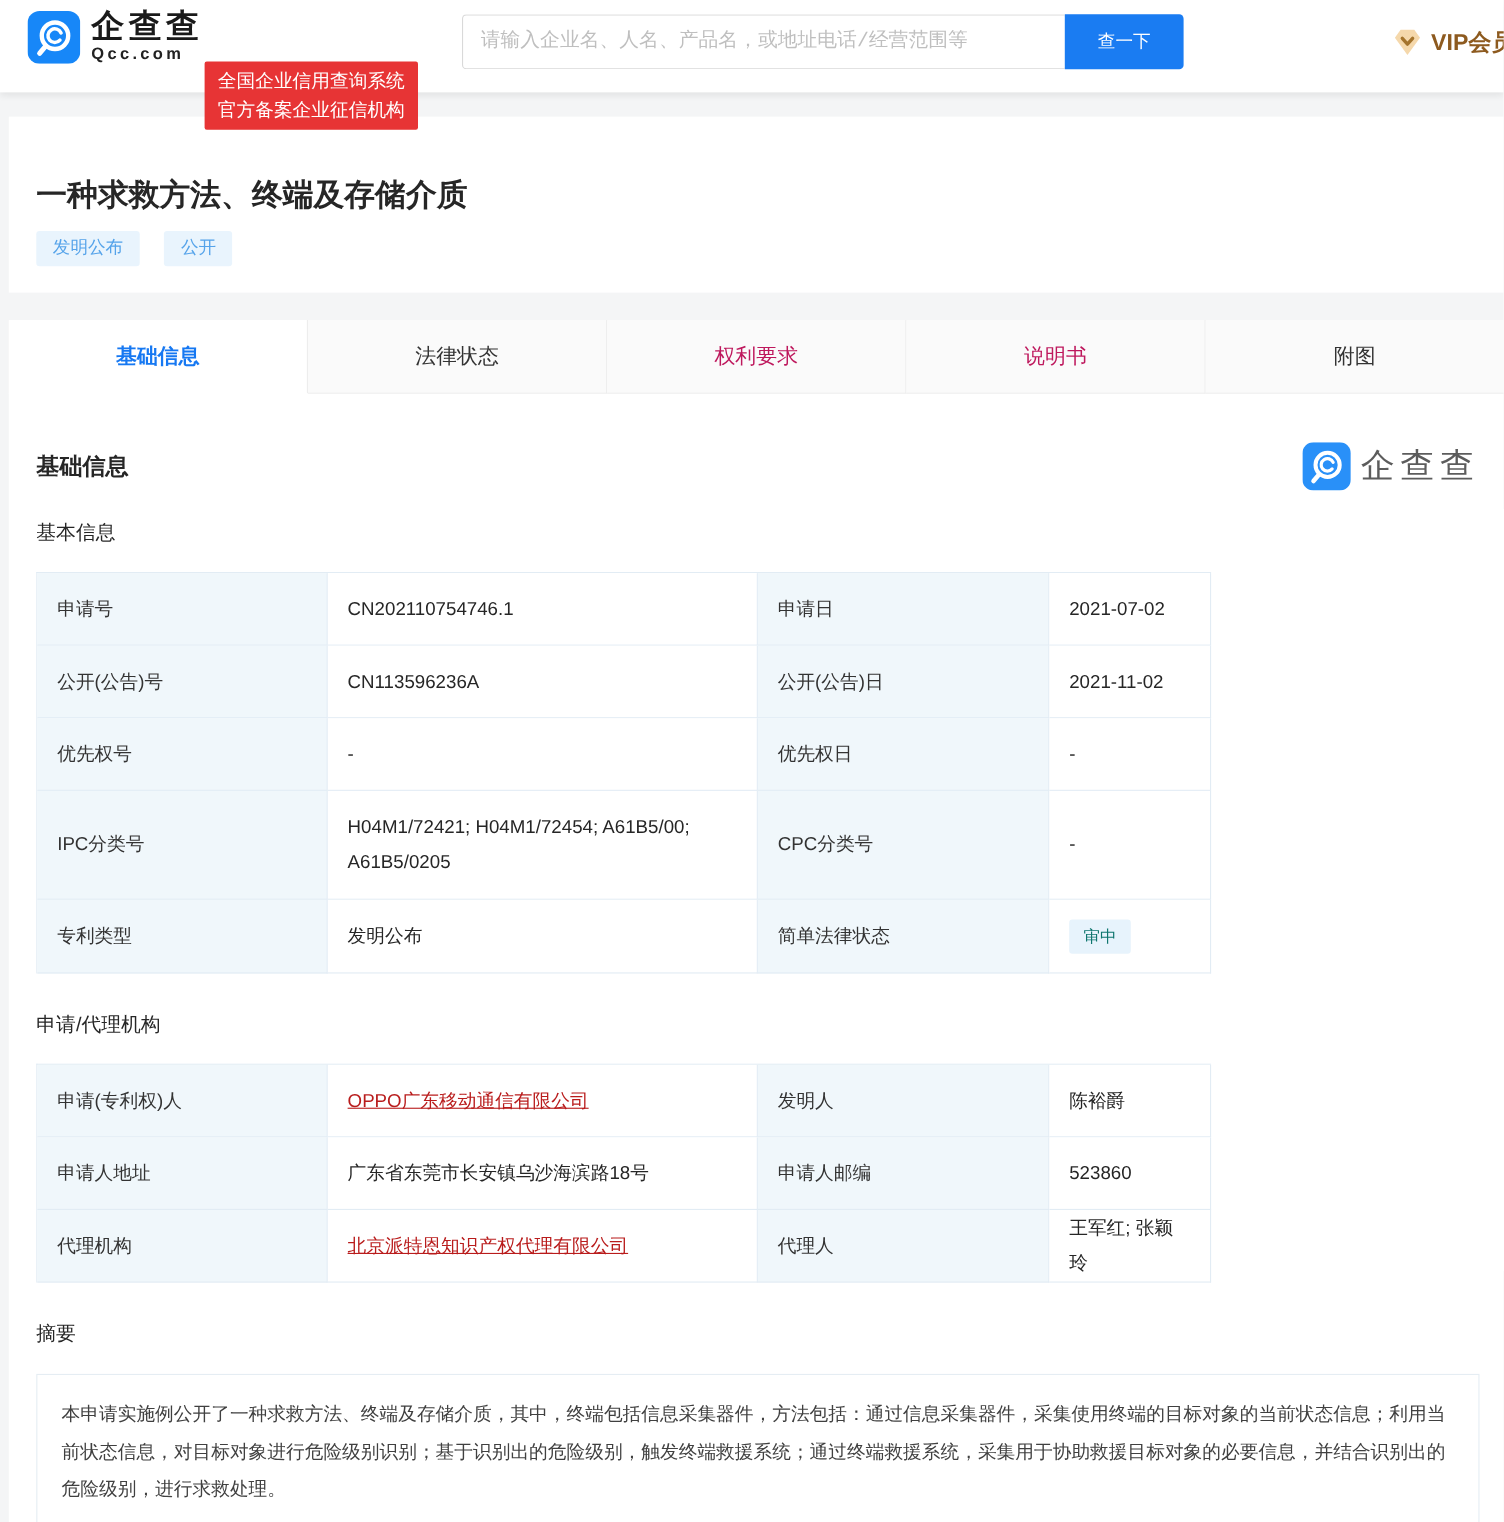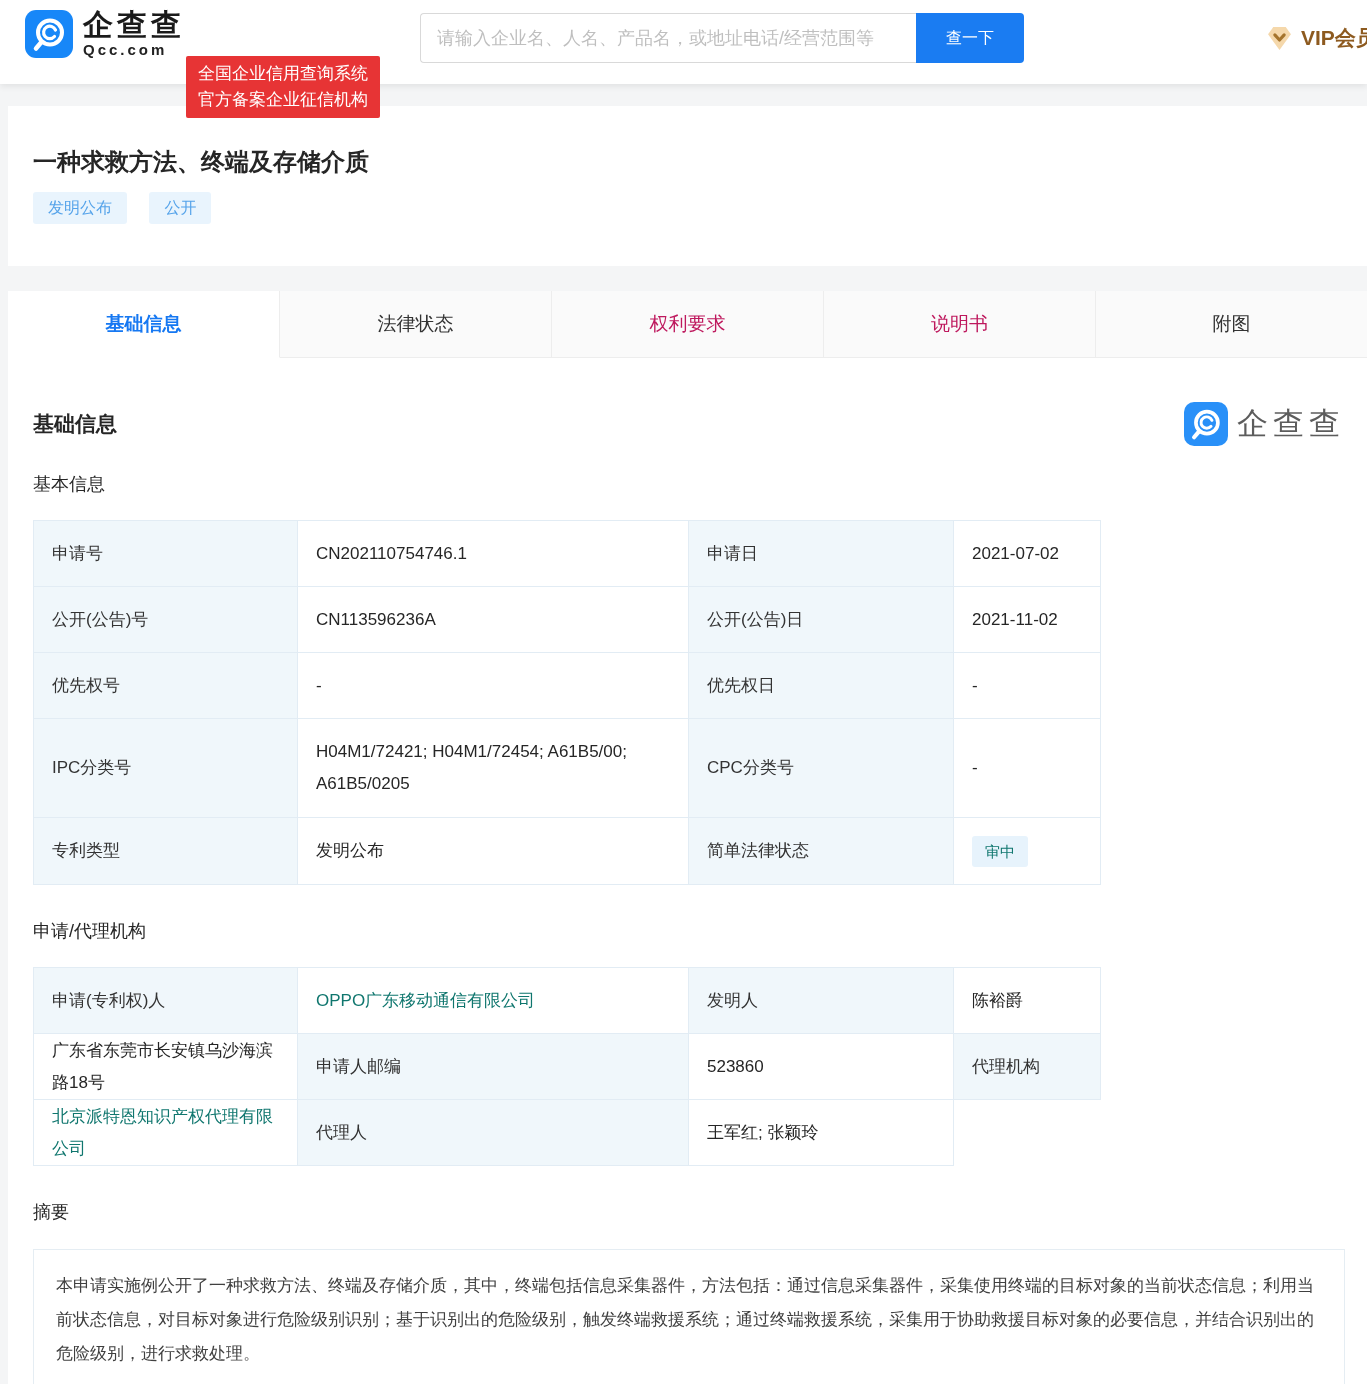--- a/index.html
+++ b/index.html
@@ -20,39 +20,39 @@
   .logo-sq { width:48px; height:48px; display:block; }
   .logo-texts { margin-left:10px; }
   .logo-cn { font-size:30px; font-weight:700; color:#1a1a1a; letter-spacing:4px; line-height:32px; }
   .logo-en { font-size:15px; font-weight:700; color:#222; letter-spacing:3px; line-height:18px; }
   .red-badge {
     position:absolute; left:186px; top:8px; background:#e73435; color:#fff;
     font-size:17px; line-height:26px; padding:5px 12px; border-radius:2px; white-space:nowrap;margin-top:48px;
   }
   .search-bar { position:absolute; left:420px; top:13px; height:50px; display:flex; }
   .search-input {
-    width:496px; height:50px; border:1px solid #d9d9d9; border-right:none;
+    width:548px; height:50px; border:1px solid #d9d9d9; border-right:none;
     border-radius:4px 0 0 4px; padding:0 16px; font-size:18px; color:#333; outline:none;
-    font-family:Liberation Sans, sans-serif;
+    font-family:Liberation Mono, monospace;
   }
   .search-input::placeholder { color:#bfbfbf; }
   .search-btn {
     width:108px; height:50px; border:none; background:#1a7cf2; color:#fff;
     font-size:16px; border-radius:0 4px 4px 0; cursor:pointer;
     font-family:"Liberation Sans", sans-serif;
   }
   .vip { position:absolute; left:1266px; top:24px; display:flex; align-items:center; cursor:pointer; white-space:nowrap; }
   .vip-text { margin-left:8px; font-size:21px; font-weight:700; color:#8d5a1f; }
 
   
   .title-card {
     position:absolute; left:8px; top:106px; width:1359px; height:160px;
     background:#fff; padding:40px 0 0 25px;
   }
-  .patent-title { font-size:24px; font-weight:700; color:#262626; }
+  .patent-title { font-size:28px; font-weight:700; color:#262626;margin-top:12px; }
   .tag-row { margin-top:14px; }
   .tag {
     display:inline-block; background:#e9f4fd; color:#55a3ea; font-size:16px;
     line-height:16px; padding:8px 15px; border-radius:3px; margin-right:18px;
   }
 
   
   .tab-strip {
     position:absolute; left:8px; top:291px; width:1359px; height:67px;
     display:flex; background:#fafafa;
@@ -82,21 +82,21 @@
     margin-top:24px; width:1068px;
     display:grid; grid-template-columns:264px 391px 265px 1fr;
     border-top:1px solid #e2ecf4; border-left:1px solid #e2ecf4;
   }
   .cell {
     display:flex; align-items:center; padding:0 18px; font-size:17px; line-height:32px;
     border-right:1px solid #e2ecf4; border-bottom:1px solid #e2ecf4;
   }
   .cell.label { background:#f0f7fb; color:#333; }
   .cell.value { background:#fff; color:#262626; }
-  .cell.value .link { color:#0f766e; cursor:pointer; }
+  .cell.value .link { color:#b91c1c; cursor:pointer;text-decoration:underline; }
   .t-basic { grid-template-rows:66px 66px 66px 99px 67px; }
   .t-agency { grid-template-rows:66px 66px 66px; }
   .status-badge {
     display:inline-block; background:#e7f3fc; color:#0f766e; font-size:15px;
     line-height:15px; padding:8px 13px; border-radius:3px;
   }
   .abstract-box {
     margin-top:25px; width:1312px; border:1px solid #e5edf3;
     padding:19px 22px; font-size:17px; line-height:34px; color:#404040;
   }
@@ -200,20 +200,21 @@
   <div class="h3">申请/代理机构</div>
 
   <div class="grid-table t-agency">
     <div class="cell label">申请(专利权)人</div>
     <div class="cell value">
       <span class="link">OPPO广东移动通信有限公司</span>
     </div>
     <div class="cell label">发明人</div>
     <div class="cell value">陈裕爵</div>
 
+    <div class="cell label">申请人地址</div>
     <div class="cell value">广东省东莞市长安镇乌沙海滨路18号</div>
     <div class="cell label">申请人邮编</div>
     <div class="cell value">523860</div>
 
     <div class="cell label">代理机构</div>
     <div class="cell value">
       <span class="link">北京派特恩知识产权代理有限公司</span>
     </div>
     <div class="cell label">代理人</div>
     <div class="cell value">王军红; 张颖玲</div>

